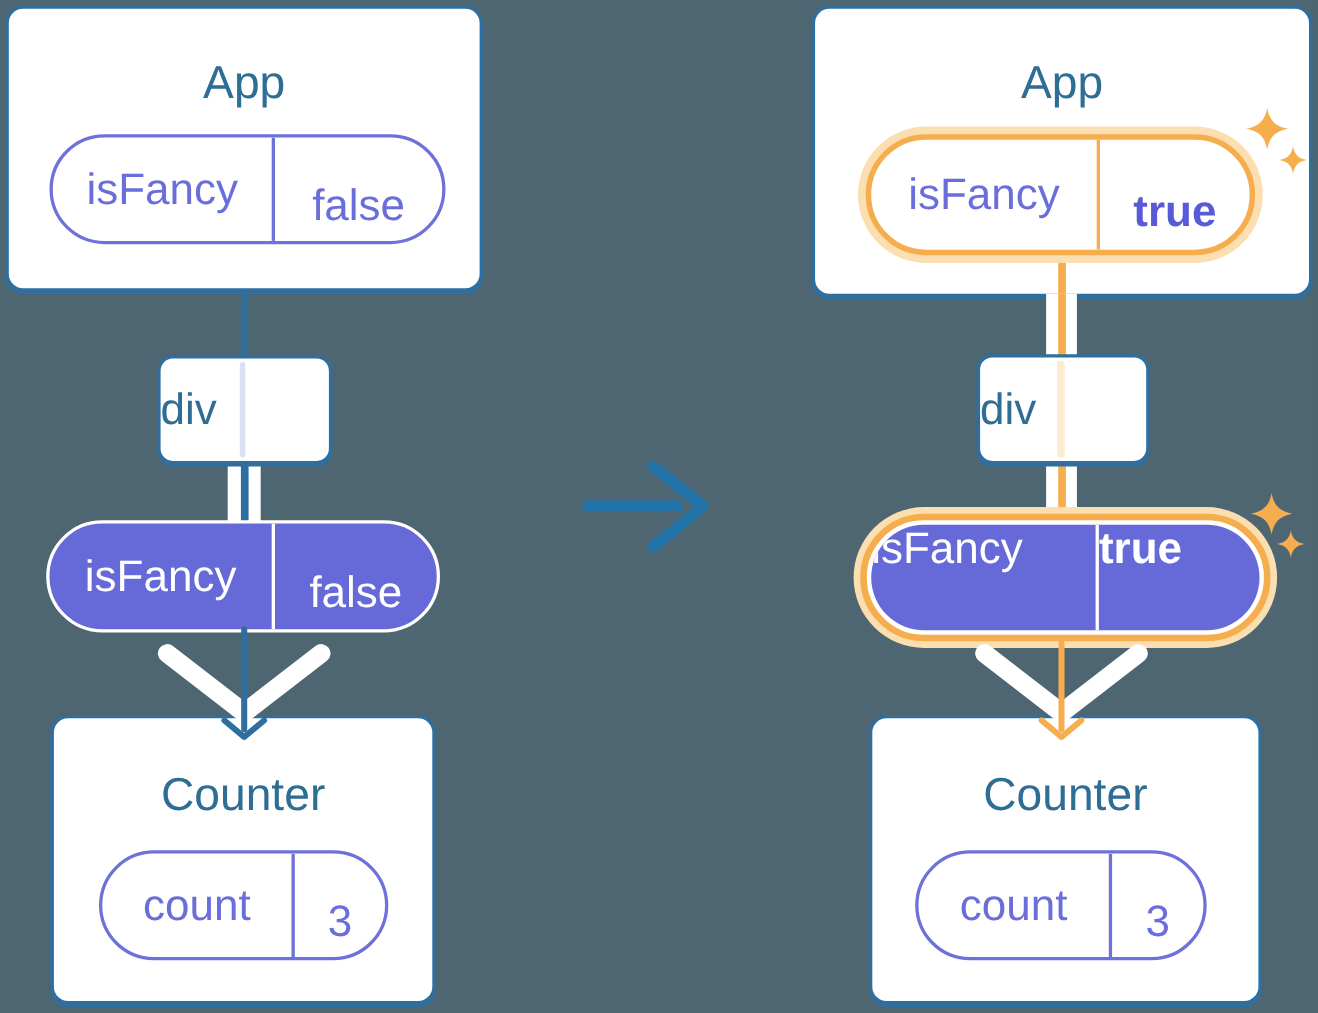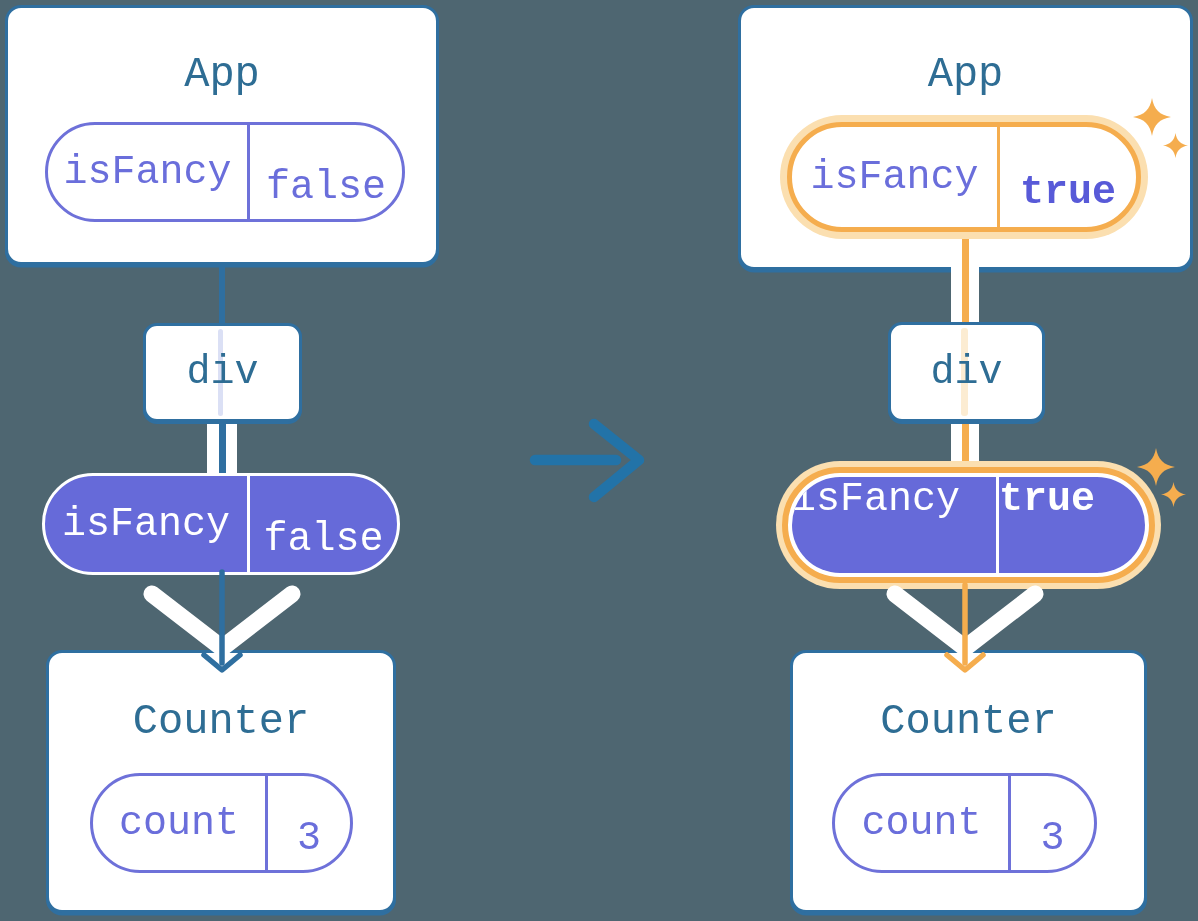--- a/index.html
+++ b/index.html
@@ -1,37 +1,37 @@
 <!DOCTYPE html>
 <html style="--background: #4e6671; --card-bg: #ffffff; --card-border: #2f6fa0; --heading-text: #2e6d94; --tree-line: #2f6fa0; --transition-arrow: #2273a8; --prop-pill-border: #6e71d9; --prop-pill-text: #6a6edb; --prop-value-bold-text: #585ad8; --state-pill-bg: #666ad9; --state-pill-text: #ffffff; --highlight-orange: #f5ad4e; --highlight-orange-glow: #fbdfb0; --highlight-orange-pale: #fcecd2; --pass-through-lavender: #dbe0f5; --flow-white: #ffffff;"><head>
 <meta charset="utf-8">
 <style>
   html,body{margin:0;padding:0;background:var(--background,#4e6671);}
   #stage{
     position:relative;width:1198px;height:921px;overflow:hidden;
     background:var(--background,#4e6671);
-    font-family:Liberation Mono, monospace;
+    font-family:Liberation Sans, sans-serif;
   }
   .grp{display:contents;}
   .card{
     position:absolute;background:var(--card-bg,#fff);
     border:3px solid var(--card-border,#2f6fa0);
     box-shadow:0 2.5px 0 var(--card-border,#2f6fa0);
     border-radius:16px;box-sizing:border-box;
   }
   .card-title{
     position:absolute;left:0;width:100%;text-align:center;
     color:var(--heading-text,#2e6d94);font-size:42px;font-weight:500;line-height:1.1;
   }
   .divbox{
     position:absolute;background:var(--card-bg,#fff);
     border:3px solid var(--card-border,#2f6fa0);
     box-shadow:0 2px 0 var(--card-border,#2f6fa0);
     border-radius:14px;box-sizing:border-box;
-    display:flex;align-items:center;justify-content:center;
+    display:flex;align-items:center;
   }
   .divbox .passline{position:absolute;top:3px;bottom:3px;border-radius:3px;}
   .divbox .divlabel{
     position:relative;color:var(--heading-text,#2e6d94);
     font-size:40px;font-weight:500;
   }
   .pipe{position:absolute;}
   .pipe.casing{background:var(--flow-white,#fff);}
   .pipe.core-tree{background:var(--tree-line,#2f6fa0);}
   .pipe.core-orange{background:var(--highlight-orange,#f5ad4e);}

